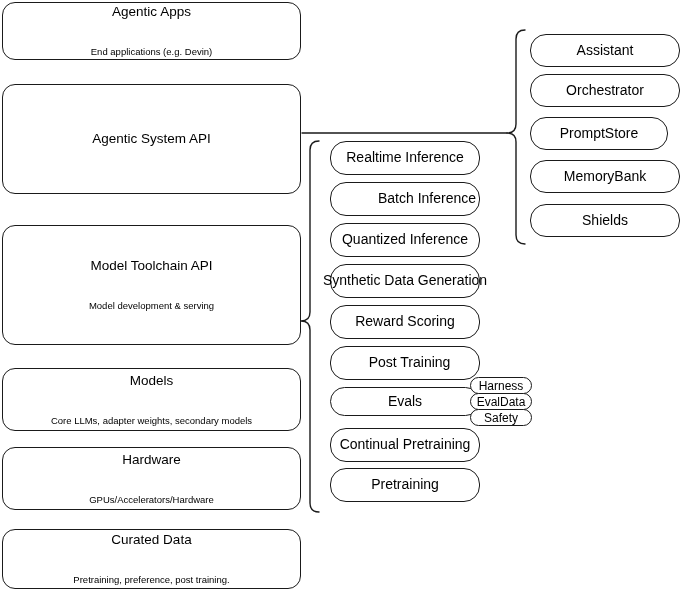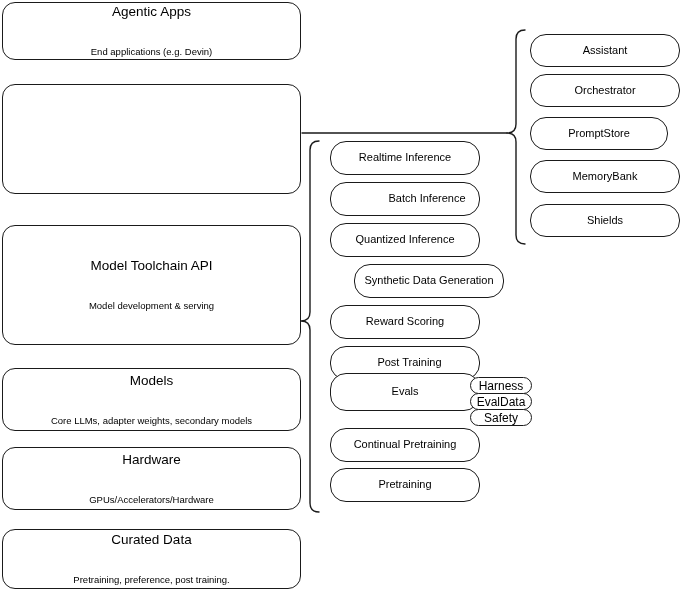--- a/index.html
+++ b/index.html
@@ -46,21 +46,21 @@
   }
   .layer .subtitle {
     font-size: 9.5px;
     color: #000;
     margin-top: 4px;
     white-space: nowrap;
   }
   
   .capsule {
     border-radius: 16px;
-    font-size: 11px;
+    font-size: 14px;
     white-space: nowrap;
   }
   
   .pill {
     position: absolute;
     box-sizing: border-box;
     background: #ffffff;
     border: 1.4px solid #1a1a1a;
     border-radius: 999px;
     display: flex;
@@ -91,20 +91,21 @@
         <path d="M 302 133 L 507 133"></path>
       </g>
   </svg>
 
   <div id="layers-host">
       <div class="node layer" style="left: 2px; top: 2px; width: 299px; height: 58px;">
         <div class="title">Agentic Apps</div>
         <div class="subtitle">End applications (e.g. Devin)</div>
       </div>
       <div class="node layer" style="left: 2px; top: 84px; width: 299px; height: 110px;">
+        <div class="title">Agentic System API</div>
       </div>
       <div class="node layer" style="left: 2px; top: 225px; width: 299px; height: 120px;">
         <div class="title">Model Toolchain API</div>
         <div class="subtitle">Model development &amp; serving</div>
       </div>
       <div class="node layer" style="left: 2px; top: 368px; width: 299px; height: 63px;">
         <div class="title">Models</div>
         <div class="subtitle">Core LLMs, adapter weights, secondary models</div>
       </div>
       <div class="node layer" style="left: 2px; top: 447px; width: 299px; height: 63px;">
@@ -119,30 +120,30 @@
   <div id="toolchain-host">
       <div class="node capsule" style="left: 330px; top: 141px; width: 150px; height: 34px;">
         <span>Realtime Inference</span>
       </div>
       <div class="node capsule" style="left: 330px; top: 182px; width: 150px; height: 34px; padding-left: 44px;">
         <span>Batch Inference</span>
       </div>
       <div class="node capsule" style="left: 330px; top: 223px; width: 150px; height: 34px;">
         <span>Quantized Inference</span>
       </div>
-      <div class="node capsule" style="left: 330px; top: 264px; width: 150px; height: 34px; margin-left: 24px;">
+      <div class="node capsule" style="left: 330px; top: 264px; width: 150px; height: 34px;">
         <span>Synthetic Data Generation</span>
       </div>
       <div class="node capsule" style="left: 330px; top: 305px; width: 150px; height: 34px;">
         <span>Reward Scoring</span>
       </div>
       <div class="node capsule" style="left: 330px; top: 346px; width: 150px; height: 34px; padding-left: 9px;">
         <span>Post Training</span>
       </div>
-      <div class="node capsule" style="left: 330px; top: 373px; width: 150px; height: 38px;">
+      <div class="node capsule" style="left: 330px; top: 387px; width: 150px; height: 29px;">
         <span>Evals</span>
       </div>
       <div class="node capsule" style="left: 330px; top: 428px; width: 150px; height: 34px;">
         <span>Continual Pretraining</span>
       </div>
       <div class="node capsule" style="left: 330px; top: 468px; width: 150px; height: 34px; align-items: center;">
         <span>Pretraining</span>
       </div>
     </div>
   <div id="badges-host">

